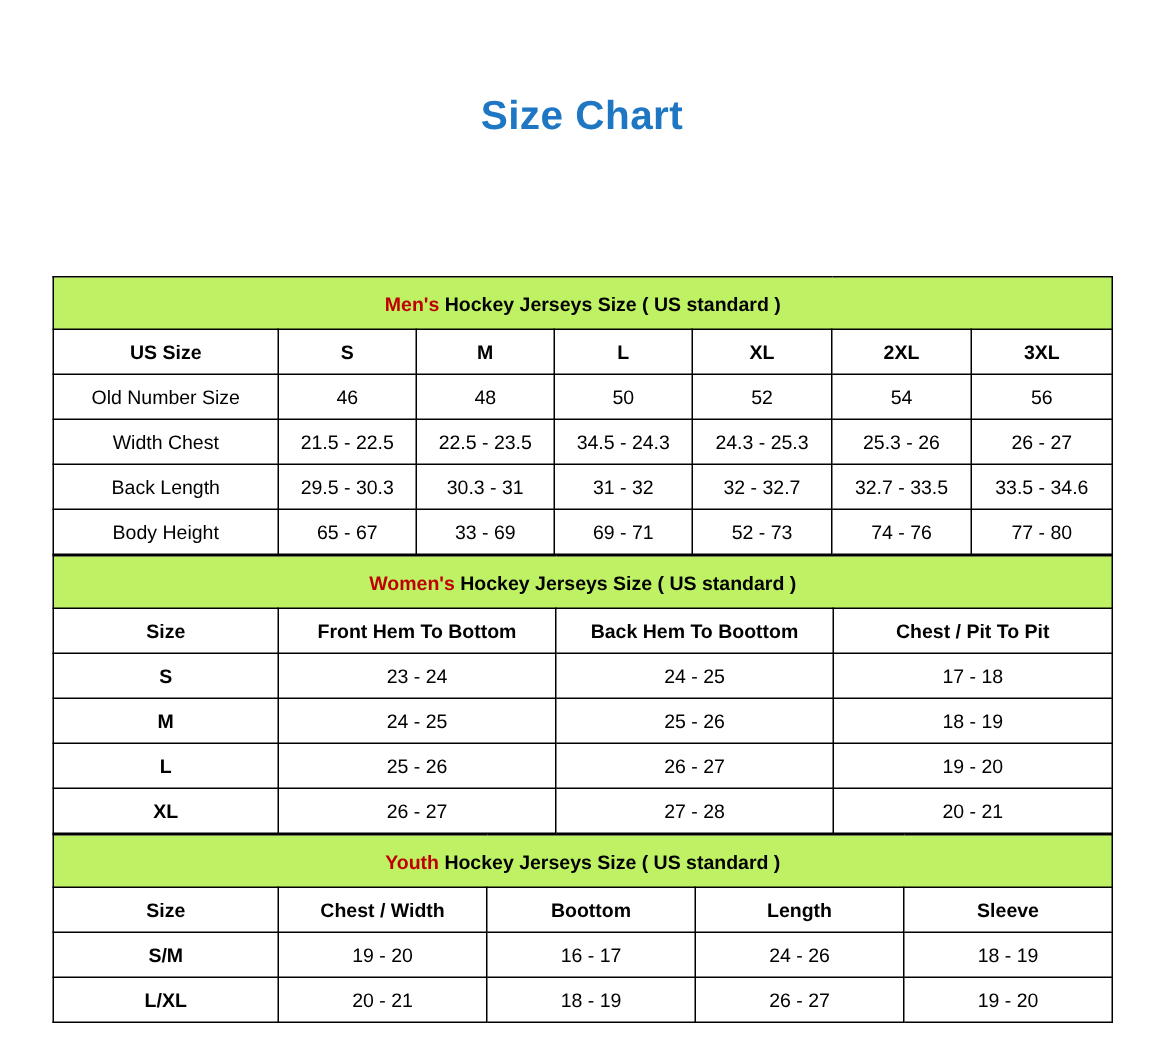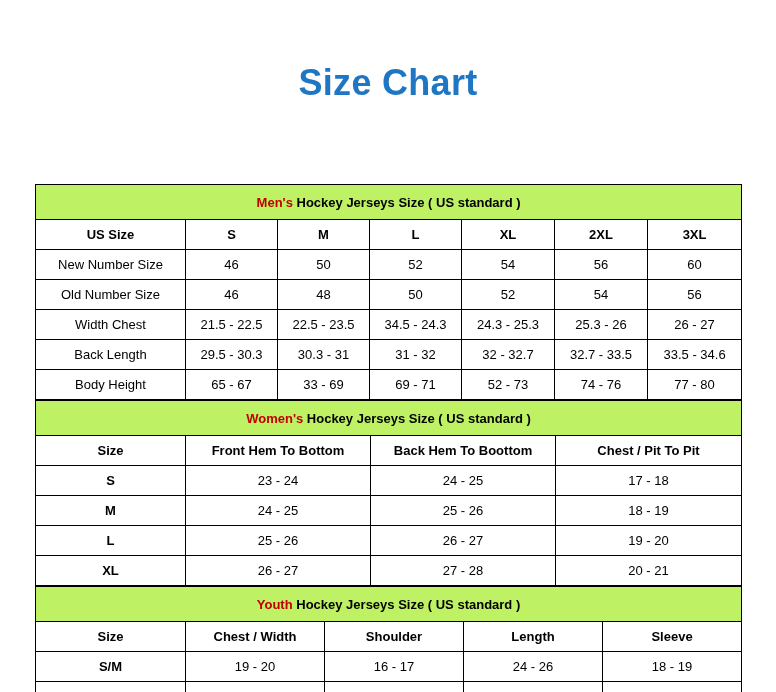--- a/index.html
+++ b/index.html
@@ -18,21 +18,21 @@
   .page {
     width: 776px;
     height: 692px;
     box-sizing: border-box;
     padding: 0;
     position: relative;
   }
   .title {
     text-align: center;
     color: #1F77C4;
-    font-size: 36px;
+    font-size: 27px;
     font-weight: bold;
     margin-top: 62px;
     margin-bottom: 0;
     letter-spacing: 0.3px;
   }
   .chart-wrap {
     position: absolute;
     left: 35px;
     top: 122px;
     width: 706px;
@@ -95,29 +95,20 @@
         <tr>
           <td class="hdr">US Size</td>
           <td class="hdr">S</td>
           <td class="hdr">M</td>
           <td class="hdr">L</td>
           <td class="hdr">XL</td>
           <td class="hdr">2XL</td>
           <td class="hdr">3XL</td>
         </tr>
         <tr>
-          <td class="rowlabel">New Number Size</td>
-          <td>46</td>
-          <td>50</td>
-          <td>52</td>
-          <td>54</td>
-          <td>56</td>
-          <td>60</td>
-        </tr>
-        <tr>
           <td class="rowlabel">Old Number Size</td>
           <td>46</td>
           <td>48</td>
           <td>50</td>
           <td>52</td>
           <td>54</td>
           <td>56</td>
         </tr>
         <tr>
           <td class="rowlabel">Width Chest</td>
@@ -201,21 +192,21 @@
         <col style="width:139px">
         <col style="width:139px">
       </colgroup>
       <tbody>
         <tr>
           <td class="banner" colspan="5"><span class="accent-youth">Youth</span><span> Hockey Jerseys Size ( US standard )</span></td>
         </tr>
         <tr>
           <td class="hdr">Size</td>
           <td class="hdr">Chest / Width</td>
-          <td class="hdr">Shoulder</td>
+          <td class="hdr">Boottom</td>
           <td class="hdr">Length</td>
           <td class="hdr">Sleeve</td>
         </tr>
         <tr>
           <td class="bold">S/M</td>
           <td>19 - 20</td>
           <td>16 - 17</td>
           <td>24 - 26</td>
           <td>18 - 19</td>
         </tr>

